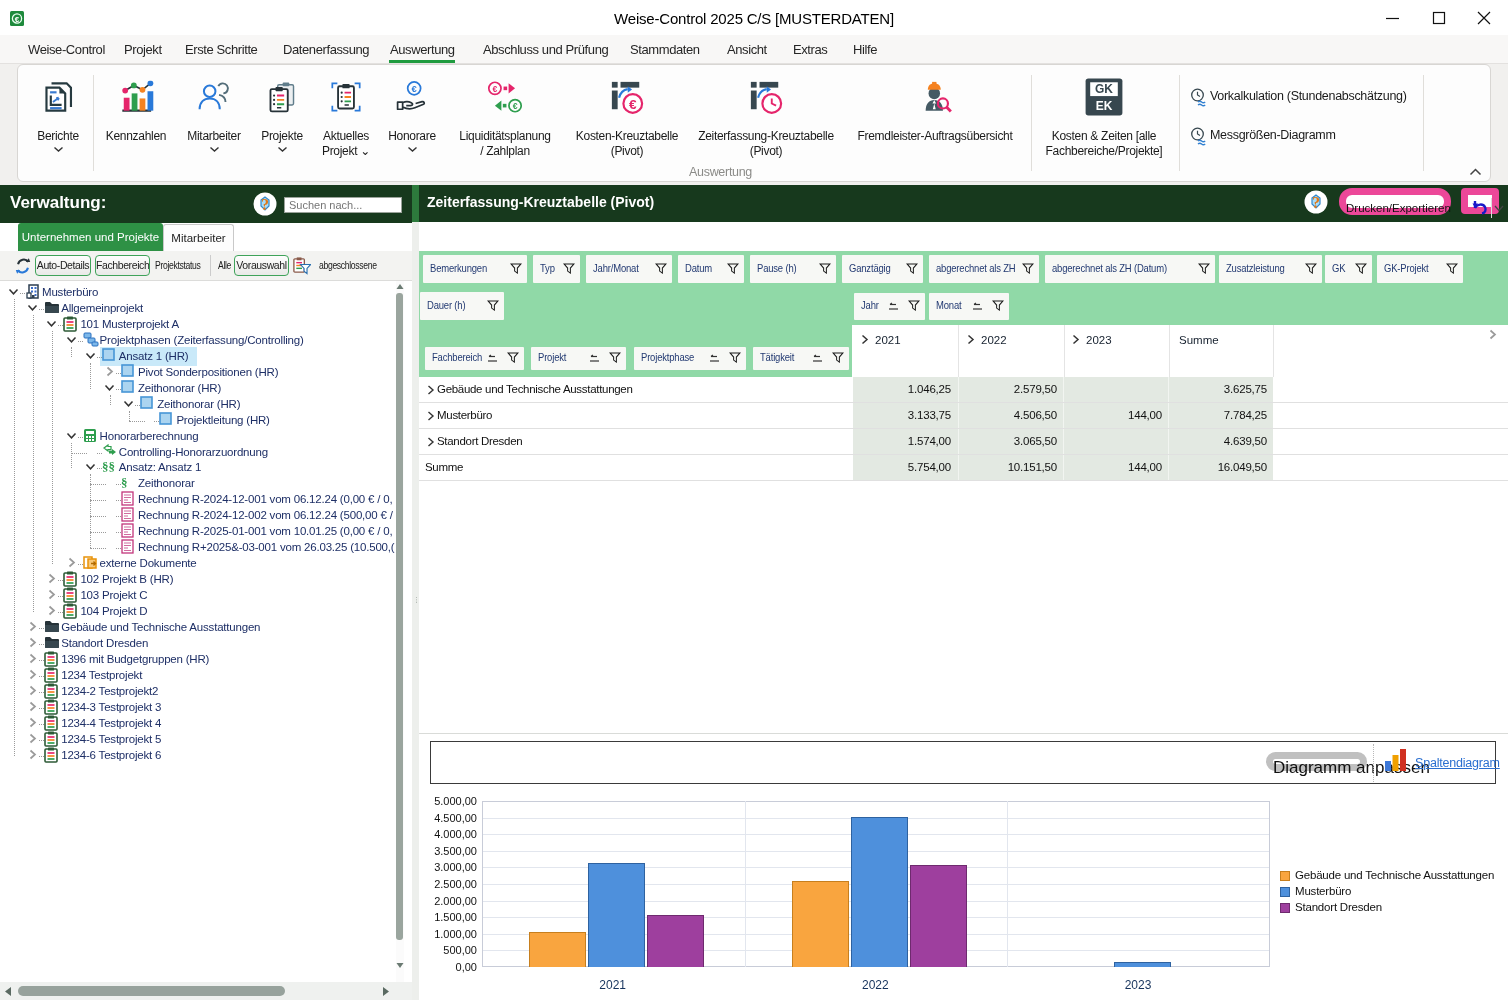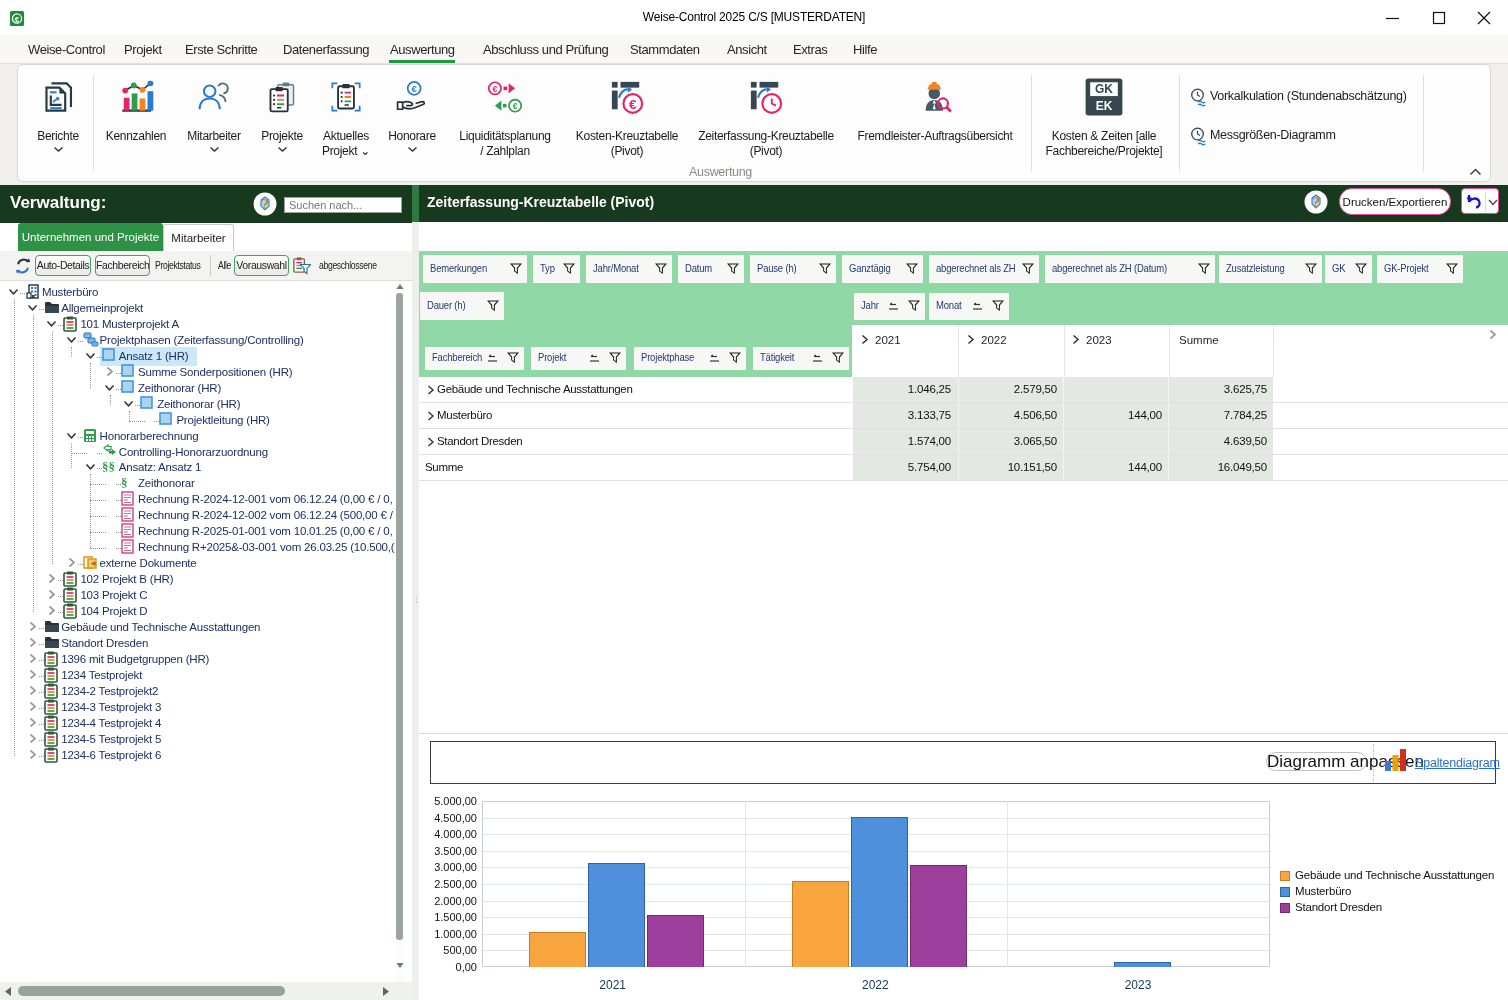--- a/index.html
+++ b/index.html
@@ -3,21 +3,21 @@
 <meta charset="utf-8">
 <style>
 * { margin:0; padding:0; box-sizing:border-box; }
 svg { display:block; }
 html,body { width:1508px; height:1000px; overflow:hidden; }
 body { font-family:"Liberation Sans", sans-serif; background:#fff; position:relative; font-size:13px; color:#1a1a1a; }
 .abs { position:absolute; }
 
 
 #titlebar { position:absolute; left:0; top:0; width:1508px; height:35px; background:#ffffff; }
-#titlebar .title { position:absolute; left:0; right:0; top:10px; text-align:center; font-size:12px; letter-spacing:-0.2px; color:#000; }
+#titlebar .title { position:absolute; left:0; right:0; top:10px; text-align:center; font-size:15px; letter-spacing:-0.2px; color:#000; }
 .winbtn { position:absolute; top:9px; width:18px; height:18px; }
 
 
 #menubar { position:absolute; left:0; top:35px; width:1508px; height:29px; background:#f8f7f6; border-bottom:1px solid #e3e1df; }
 .menuitem { position:absolute; top:7px; font-size:13px; letter-spacing:-0.4px; color:#262626; }
 
 
 #ribbonwrap { position:absolute; left:0; top:64px; width:1508px; height:121px; background:#f1f0ee; }
 #ribbon { position:absolute; left:17px; top:0px; width:1474px; height:118px; background:#fdfdfd; border:1px solid #d8d6d3; border-radius:6px; }
 .ritem { position:absolute; top:8px; text-align:center; }
@@ -46,21 +46,21 @@
 #lp-vscroll { position:absolute; left:396px; top:96px; width:8px; height:701px; background:#fbfbfb; }
 #lp-vthumb { position:absolute; left:0px; top:12px; width:7px; height:647px; background:#9aa59e; border-radius:3px; }
 
 
 #splitter { position:absolute; left:412px; top:185px; width:7px; height:815px; background:#edefec; }
 
 
 #rightpanel { position:absolute; left:419px; top:185px; width:1089px; height:815px; background:#ffffff; }
 #rp-header { position:absolute; left:0; top:0; width:1089px; height:37px; background:#17391d; }
 #rp-header .t { position:absolute; left:8px; top:9px; color:#fff; font-weight:bold; font-size:14px; }
-.pillbtn { position:absolute; background:#fff; border:1px solid #ec4899; border-radius:13px; font-size:12.5px; color:#111; text-align:center; white-space:nowrap; }
+.pillbtn { position:absolute; background:#fff; border:7px solid #ec4899; border-radius:13px; font-size:12.5px; color:#111; white-space:nowrap; }
 #rp-tabs { position:absolute; left:0; top:37px; width:1089px; height:29px; background:#fff; border-bottom:2px solid #17501f; }
 #rp-green { position:absolute; left:0; top:66px; width:1089px; height:74px; background:#90d9a7; }
 .wchip { position:absolute; background:#f7f8f5; border-radius:1px; font-size:11px; letter-spacing:-0.2px; color:#233a72; }
 .wchip .tx { position:absolute; left:7px; transform:scaleX(0.86); transform-origin:0 50%; white-space:nowrap; }
 
 #pv-colhead { position:absolute; left:433px; top:140px; width:656px; height:52px; background:#fff; }
 .pv-ch { position:absolute; top:9px; font-size:11.5px; color:#15202e; }
 #pv-rows { position:absolute; left:0; top:192px; width:1089px; height:104px; background:#fff; }
 .pvrow { position:absolute; left:0; width:1089px; height:26px; border-bottom:1px solid #e0e0e0; font-size:11.5px; letter-spacing:-0.3px; color:#111; }
 .pvnum { position:absolute; top:7px; width:98px; text-align:right; font-size:11.5px; letter-spacing:-0.2px; color:#111; }
@@ -465,21 +465,21 @@
         <svg width="8" height="11">
           <path d="M1.5 1.5 L6 5.5 L1.5 9.5" fill="none" stroke="#9a9a9a" stroke-width="1.7"></path>
         </svg>
       </div>
       <div class="abs" style="left:121px;top:82.75px">
         <svg width="13" height="13" viewBox="0 0 13 13">
           <rect x="1" y="1" width="11" height="11" fill="#abd4f0" stroke="#4695d6" stroke-width="1.6"></rect>
         </svg>
       </div>
       <div class="trow" style="left:138px;top:83.75px">
-        <span class="lbl">Summe Sonderpositionen (HR)</span>
+        <span class="lbl">Pivot Sonderpositionen (HR)</span>
       </div>
       <div class="abs" style="left:116px;top:107.69999999999999px;width:5px;height:1px;border-top:1px dotted #9a9a9a"></div>
       <div class="abs" style="left:104px;top:102.69999999999999px">
         <svg width="11" height="8">
           <path d="M1.5 1.5 L5.5 5.8 L9.5 1.5" fill="none" stroke="#333" stroke-width="1.5"></path>
         </svg>
       </div>
       <div class="abs" style="left:121px;top:98.69999999999999px">
         <svg width="13" height="13" viewBox="0 0 13 13">
           <rect x="1" y="1" width="11" height="11" fill="#abd4f0" stroke="#4695d6" stroke-width="1.6"></rect>

